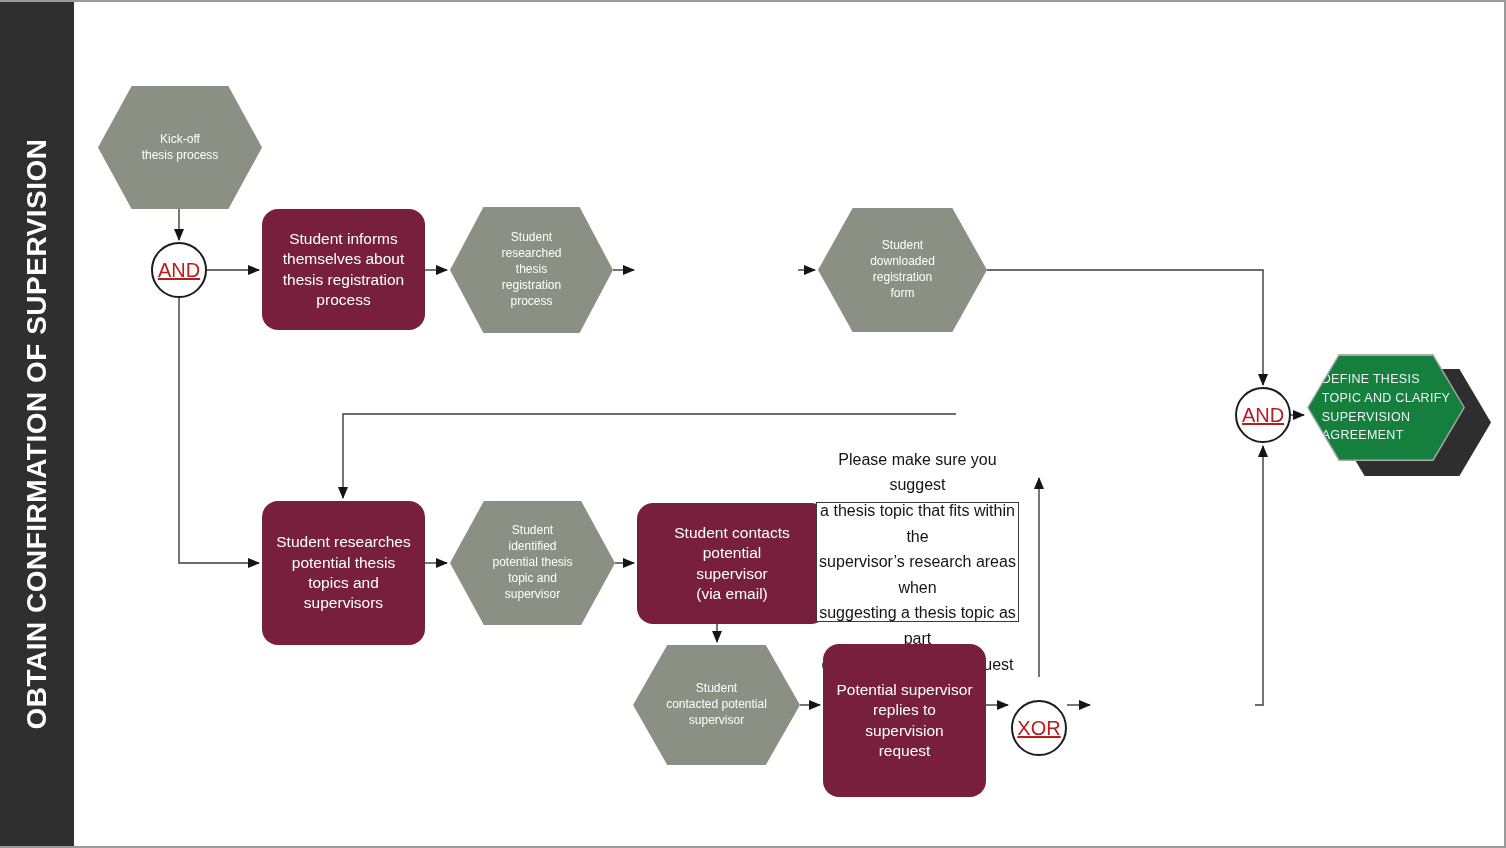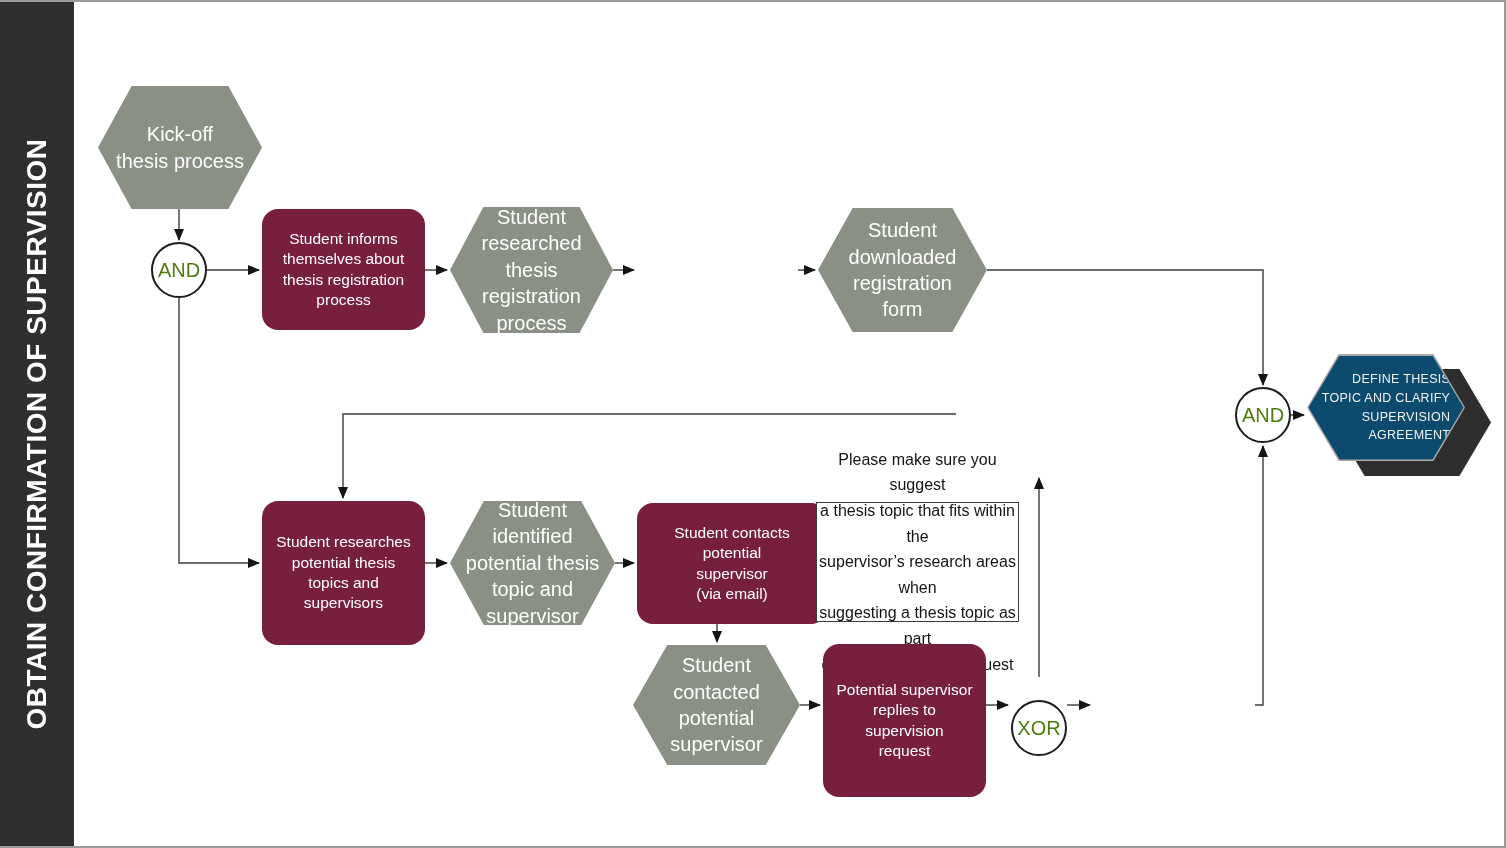--- a/index.html
+++ b/index.html
@@ -16,48 +16,48 @@
     position:absolute;left:50%;top:432px;transform:translate(-50%,-50%) rotate(-90deg);
     transform-origin:center;white-space:nowrap;color:#ffffff;font-weight:bold;
     font-size:28px;letter-spacing:0.5px;
   }
   svg.wires{position:absolute;left:0;top:0;z-index:1;}
   .edge{stroke:#3c3c3c;stroke-width:1.4;fill:none;}
   .node{position:absolute;z-index:2;display:flex;align-items:center;justify-content:center;
     text-align:center;box-sizing:border-box;}
   .label{white-space:pre-line;}
   .hex{
-    background:#8b9084;color:#ffffff;font-size:20px;line-height:1.32;
+    background:#8b9084;color:#ffffff;font-size:12px;line-height:1.32;
     clip-path:polygon(0 50%,20.5% 0,79.5% 0,100% 50%,79.5% 100%,20.5% 100%);
   }
   .fn{
     background:#781f3e;color:#ffffff;font-size:15.5px;line-height:1.32;
     border-radius:16px;padding:6px 10px;
   }
   .gw{
     width:56px;height:56px;border-radius:50%;background:#ffffff;
-    border:2px solid #1d1d1d;color:#4d7c0f;font-size:20px;line-height:1;
+    border:2px solid #1d1d1d;color:#b91c1c;font-size:20px;line-height:1;text-decoration:underline;
   }
   .note{
     background:#ffffff;border:1px solid #3a3a3a;color:#141414;
     font-size:16px;line-height:1.6;padding:4px 2px;
   }
   .mile-back{
     background:#2e2e2e;
     clip-path:polygon(0 50%,20% 0,80% 0,100% 50%,80% 100%,20% 100%);
   }
   .mile{
     background:#a9a9a9;
     clip-path:polygon(0 50%,20% 0,80% 0,100% 50%,80% 100%,20% 100%);
   }
   .mile-inner{
     position:absolute;left:1.5px;top:1.5px;right:1.5px;bottom:1.5px;
-    background:#0c4a6e;display:flex;align-items:center;justify-content:center;
+    background:#15803d;display:flex;align-items:center;justify-content:center;
     clip-path:polygon(0 50%,20% 0,80% 0,100% 50%,80% 100%,20% 100%);
-    color:#f2f2f2;font-size:12.5px;line-height:1.5;letter-spacing:0.3px;text-align:right;
+    color:#f2f2f2;font-size:12.5px;line-height:1.5;letter-spacing:0.3px;text-align:left;
   }
 </style>
 </head>
 <body>
 
 <div class="page">
 
   <svg class="wires" width="1506" height="848" viewBox="0 0 1506 848">
     <defs>
       <marker id="arr" markerUnits="userSpaceOnUse" markerWidth="12" markerHeight="10" refX="11" refY="5" orient="auto">

